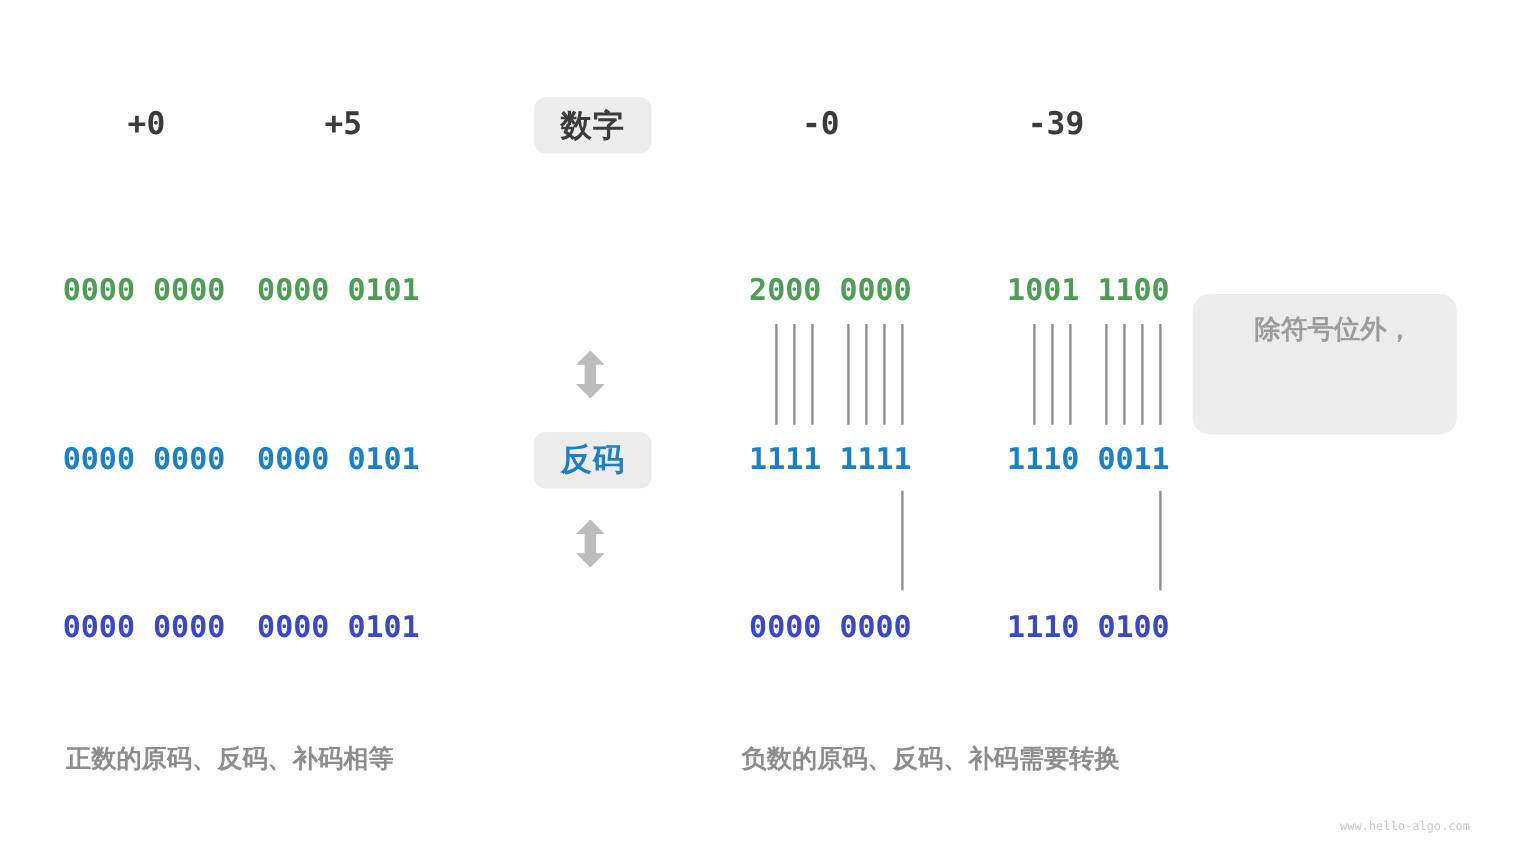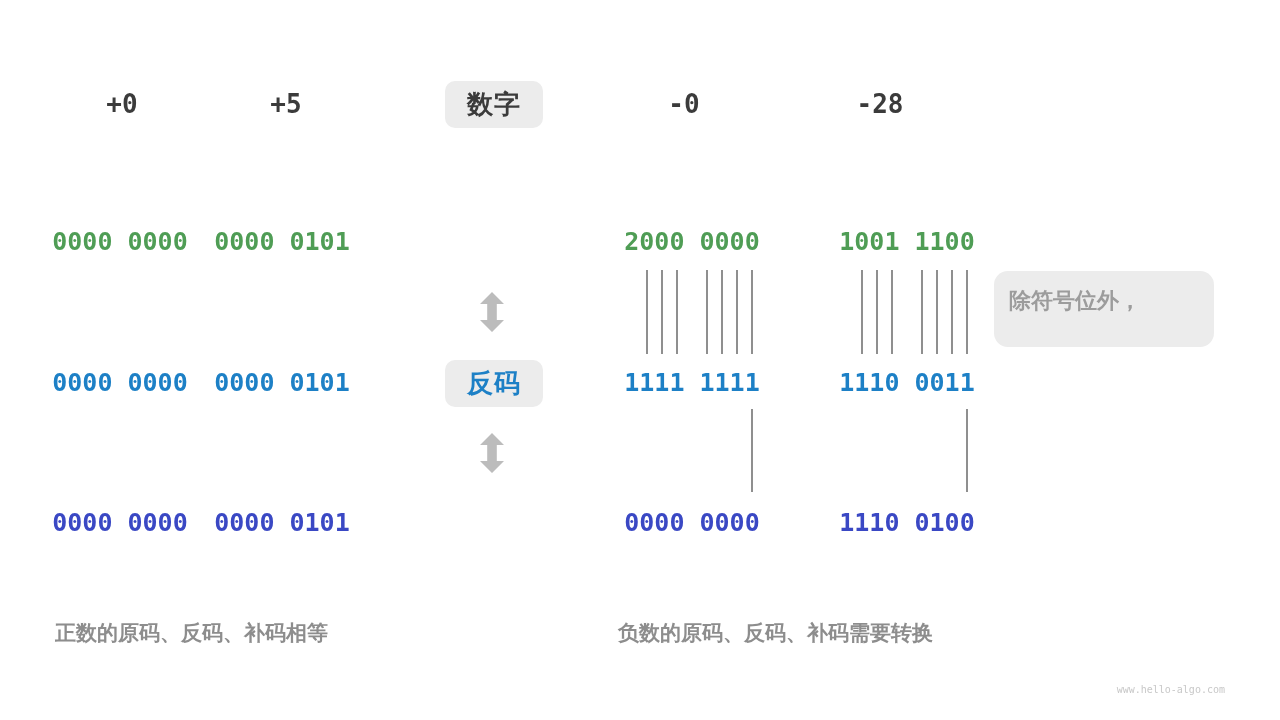--- a/index.html
+++ b/index.html
@@ -36,21 +36,21 @@
   .arrow-wrap{position:absolute; left:480px; width:24px; height:40px;}
   .a1{top:292px}.a2{top:433px}
   .tick-group{position:absolute; width:0; height:84px;}
   .tg1{left:692px; top:270px}.tg2{left:907px; top:270px}
   .tg3{left:692px; top:409px; height:83px}.tg4{left:907px; top:409px; height:83px}
   .tick{position:absolute; top:0; bottom:0; width:1.5px; background:var(--line);}
   .note{
     position:absolute; background:var(--box-bg); border-radius:14px;
     color:var(--note-text); font-weight:bold; font-size:22px;
   }
-  .note1{left:994px; top:271px; width:220px; height:76px; padding:11px 0 0 15px; box-sizing:border-box;}
+  .note1{left:994px; top:245px; width:220px; height:117px; padding:11px 0 0 15px; box-sizing:border-box;text-align:center;}
   .note1 div{line-height:37px; white-space:pre;}
   .note2{left:992px; top:425px; width:256px; height:47px; border-radius:12px;}
   .note2 div{line-height:47px; padding-left:15px; white-space:pre;}
   .caption{
     position:absolute; top:620px; font-weight:bold; font-size:21px;
     line-height:25px; color:var(--caption-text); white-space:pre;
   }
   .cap-l{left:55px}.cap-r{left:618px}
   .watermark{
     position:absolute; right:55px; bottom:25px;
@@ -62,21 +62,21 @@
 <body>
 
 <div class="canvas">
 
   <span class="hdr h1">+0</span>
   <span class="hdr h2">+5</span>
   <div class="labelbox b0">
     <span>数字</span>
   </div>
   <span class="hdr h3">-0</span>
-  <span class="hdr h4">-28</span>
+  <span class="hdr h4">-39</span>
 
   <span class="bin r1 c1 green">0000 0000</span>
   <span class="bin r1 c2 green">0000 0101</span>
   <span class="bin r1 c3 green">2000 0000</span>
   <span class="bin r1 c4 green">1001 1100</span>
 
   <div class="tick-group tg1">
       <div class="tick" style="left: -45.75px;"></div>
       <div class="tick" style="left: -30.75px;"></div>
       <div class="tick" style="left: -15.75px;"></div>

